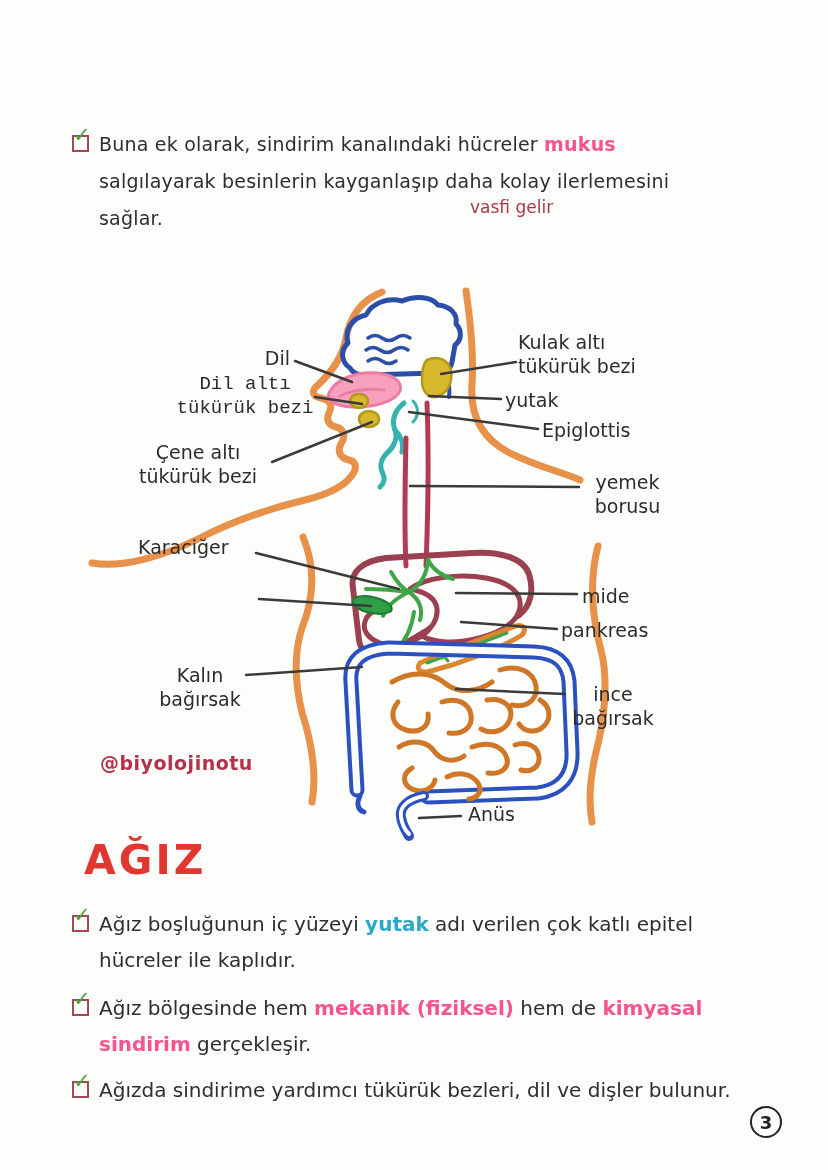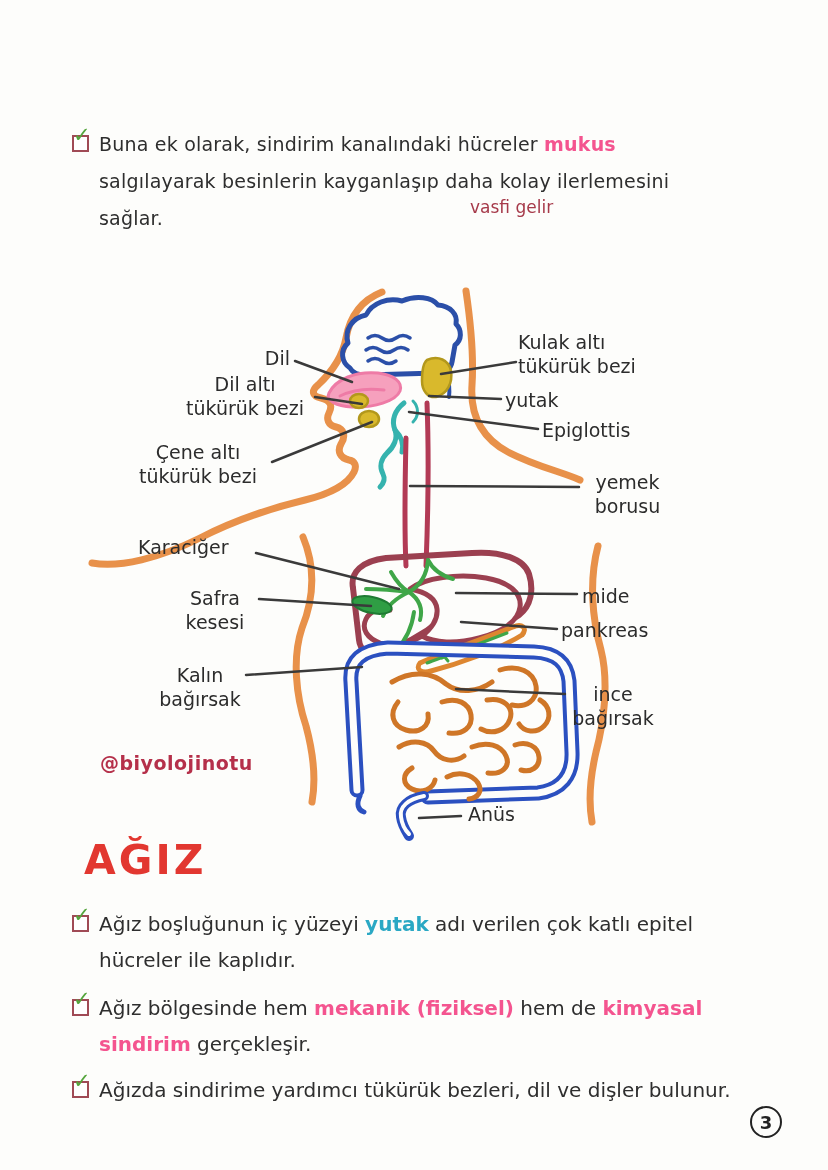--- a/index.html
+++ b/index.html
@@ -147,33 +147,31 @@
     <span class="cbx">
         <span class="tick">✓</span>
       </span>
     <span><span>Buna ek olarak, sindirim kanalındaki hücreler </span><span class="hl-pink">mukus</span><span> salgılayarak besinlerin kayganlaşıp daha kolay ilerlemesini sağlar.</span></span>
   </div>
 
   <div class="abs annotation" style="left:470px;top:197px;">vasfi gelir</div>
 
 
   <div class="abs dlabel right" style="left:215px;top:346px;width:75px;">Dil</div>
-  <div class="abs dlabel center" style="left:175px;top:372px;width:140px;">Dil altı
+  <div class="abs dlabel center" style="left:175px;top:372px;width:140px;font-family:Liberation Mono, monospace;">Dil altı
 tükürük bezi</div>
   <div class="abs dlabel center" style="left:128px;top:440px;width:140px;">Çene altı
 tükürük bezi</div>
   <div class="abs dlabel" style="left:518px;top:330px;width:150px;">Kulak altı
 tükürük bezi</div>
   <div class="abs dlabel" style="left:505px;top:388px;">yutak</div>
   <div class="abs dlabel" style="left:542px;top:418px;">Epiglottis</div>
   <div class="abs dlabel center" style="left:585px;top:470px;width:85px;">yemek
 borusu</div>
   <div class="abs dlabel" style="left:138px;top:535px;">Karaciğer</div>
-  <div class="abs dlabel center" style="left:170px;top:586px;width:90px;">Safra
-kesesi</div>
   <div class="abs dlabel center" style="left:145px;top:663px;width:110px;">Kalın
 bağırsak</div>
   <div class="abs dlabel" style="left:582px;top:584px;">mide</div>
   <div class="abs dlabel" style="left:561px;top:618px;">pankreas</div>
   <div class="abs dlabel center" style="left:558px;top:682px;width:110px;">ince
 bağırsak</div>
   <div class="abs dlabel" style="left:468px;top:802px;">Anüs</div>
 
   <div class="abs watermark" style="left:100px;top:752px;">@biyolojinotu</div>
 

